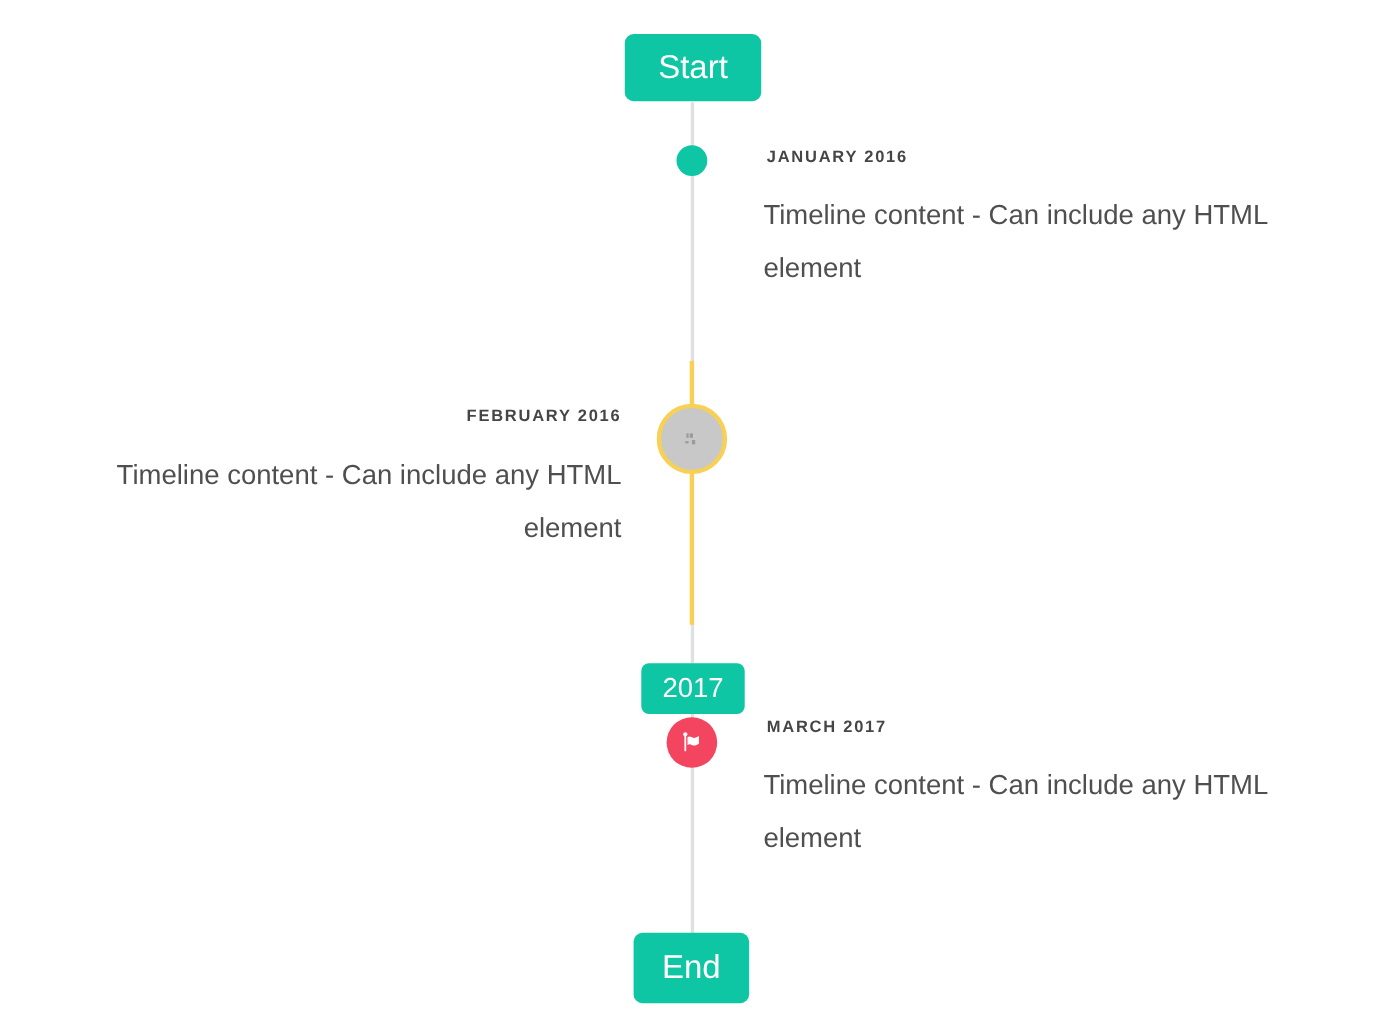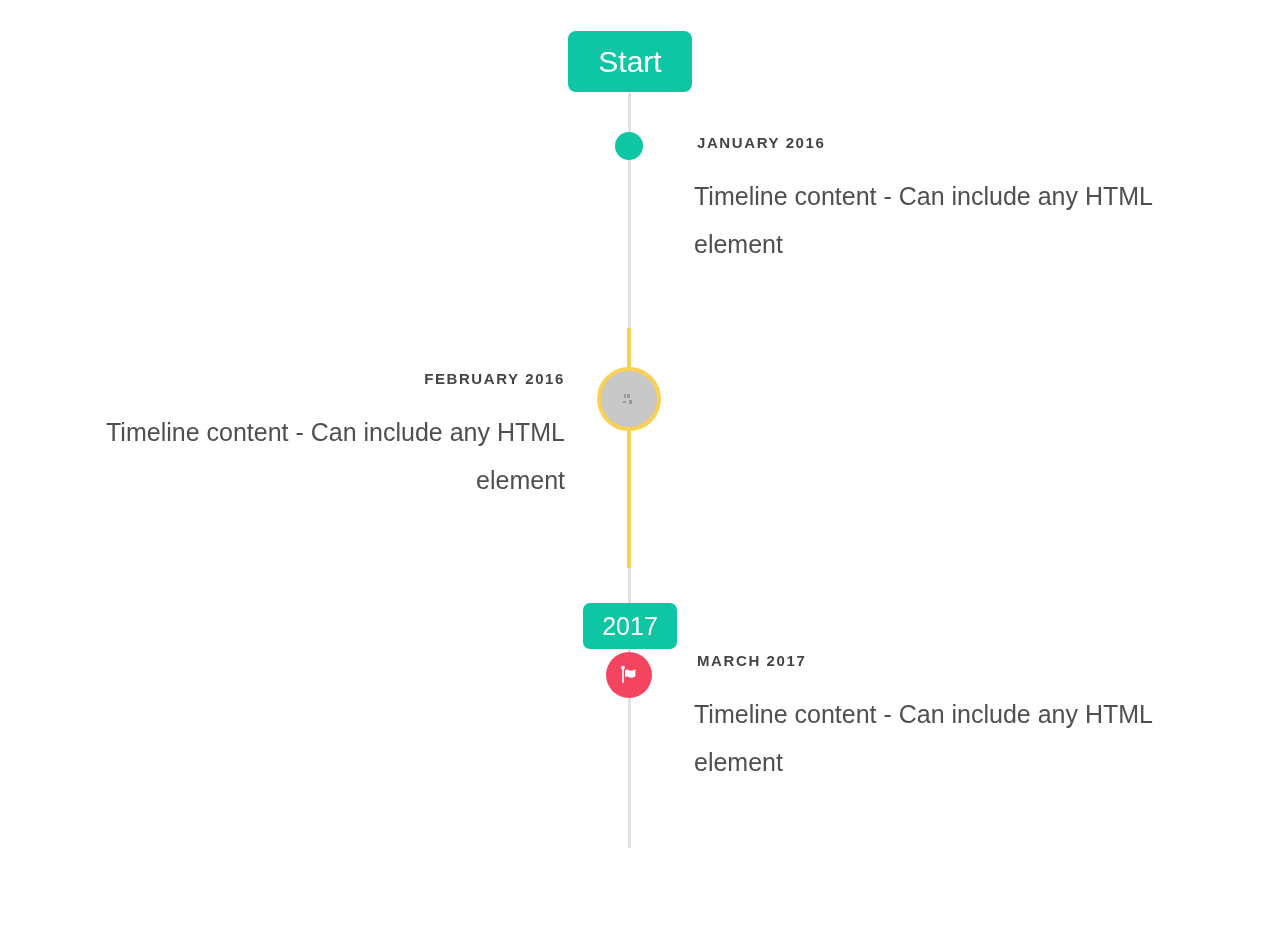--- a/index.html
+++ b/index.html
@@ -141,14 +141,15 @@
       <svg class="icon-svg" width="24" height="24" viewBox="0 0 24 24" fill="#ffffff">
         <circle cx="6" cy="4.6" r="1.9"></circle>
         <rect x="5.2" y="5.5" width="1.6" height="14.5" rx="0.8"></rect>
         <path d="M8 7.2 C10.6 5.2 12.4 8.4 15 7.7 C16.9 7.2 18.4 6.2 18.4 6.2 L18.4 13.2 C18.4 13.2 16.9 14.2 15 14.7 C12.4 15.4 10.6 12.2 8 14.2 Z"></path>
       </svg>
     </span>
   </div>
   <div class="item-title title-mar">MARCH 2017</div>
   <div class="item-content content-mar">Timeline content - Can include any HTML element</div>
 
+  <div class="badge end">End</div>
 
 </div>
 
 </body></html>

